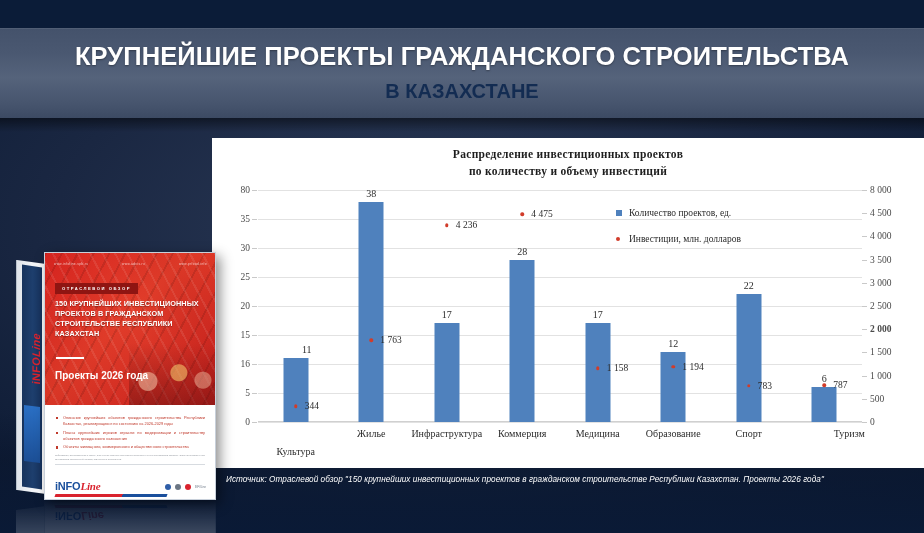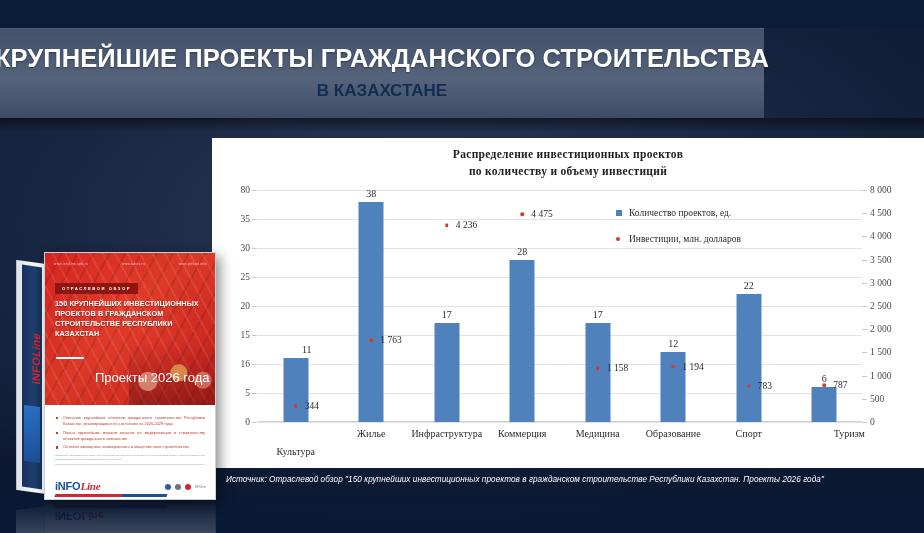--- a/index.html
+++ b/index.html
@@ -14,32 +14,32 @@
   #slide {
     position:absolute; inset:0;
     background:
       radial-gradient(ellipse 820px 420px at 46% 42%, #2b3a57 0%, #1a2742 45%, #101e38 72%, #0b1830 100%);
   }
   .top-strip {
     position:absolute; left:0; top:0; width:924px; height:28px;
     background:#0b1c38;
   }
   .banner {
-    position:absolute; left:0; top:28px; width:764px; height:90px;
+    position:absolute; left:0; top:28px; width:924px; height:90px;
     background:linear-gradient(180deg,#44526b 0%,#4a5871 28%,#55637b 55%,#46546d 85%,#3c4a63 100%);
     display:flex; flex-direction:column; align-items:center; justify-content:center;
     box-shadow:0 1px 0 rgba(255,255,255,.07) inset;
   }
   .banner-line1 {
     color:#ffffff; font-weight:bold; font-size:25.5px; letter-spacing:.1px;
     line-height:1.05; white-space:nowrap;
     text-shadow:0 1px 2px rgba(0,0,0,.35);
   }
   .banner-line2 {
-    color:#132c52; font-weight:bold; font-size:17px; line-height:1.2;
+    color:#132c52; font-weight:bold; font-size:20px; line-height:1.2;
     margin-top:9px; white-space:nowrap;
   }
   .banner-shadow {
     position:absolute; left:0; top:118px; width:924px; height:14px;
     background:linear-gradient(180deg, rgba(0,0,0,.45) 0%, rgba(0,0,0,0) 100%);
   }
   .bottom-glow {
     position:absolute; left:0; bottom:0; width:924px; height:120px;
     background:linear-gradient(180deg, rgba(11,24,48,0) 0%, rgba(9,21,44,.55) 40%, #0a1a36 100%);
   }
@@ -190,23 +190,22 @@
     position:absolute; top:46px; left:10px; right:9px;
     color:#ffffff; font-weight:bold; font-size:7.3px; line-height:1.38;
     font-family:"Liberation Sans", sans-serif; letter-spacing:.05px;
     text-shadow:0 1px 1px rgba(0,0,0,.3);
   }
   .cover-rule {
     position:absolute; top:104px; left:11px; width:28px; height:2px; background:#ffffff;
   }
   .cover-sub {
     position:absolute; top:117px; left:10px;
-    color:#ffffff; font-weight:normal; font-size:13px;
+    color:#ffffff; font-weight:bold; font-size:10px;
     font-family:"Liberation Sans", sans-serif;
-    padding-left:40px;
   }
   .cover-bottom {
     position:relative; height:96px; background:#ffffff; padding:10px 10px 0 10px;
   }
   .bullets { list-style:none; }
   .bullets li {
     position:relative; padding-left:8px; margin-bottom:3px;
     font-size:3.9px; line-height:1.5; color:#c0392b; text-align:justify;
     font-family:"Liberation Sans", sans-serif;
   }
@@ -314,21 +313,21 @@
         </div>
       <div id="ytick-right-layer">
           <div class="ytick-r" style="top: 232px;">0</div>
           <div class="tickmark-r" style="top: 232px;"></div>
           <div class="ytick-r" style="top: 208.8px;">500</div>
           <div class="tickmark-r" style="top: 208.8px;"></div>
           <div class="ytick-r" style="top: 185.6px;">1 000</div>
           <div class="tickmark-r" style="top: 185.6px;"></div>
           <div class="ytick-r" style="top: 162.4px;">1 500</div>
           <div class="tickmark-r" style="top: 162.4px;"></div>
-          <div class="ytick-r" style="top: 139.2px;">2 000</div>
+          <div class="ytick-r" style="top: 139.2px; font-weight: bold;">2 000</div>
           <div class="tickmark-r" style="top: 139.2px;"></div>
           <div class="ytick-r" style="top: 116px;">2 500</div>
           <div class="tickmark-r" style="top: 116px;"></div>
           <div class="ytick-r" style="top: 92.8px;">3 000</div>
           <div class="tickmark-r" style="top: 92.8px;"></div>
           <div class="ytick-r" style="top: 69.6px;">3 500</div>
           <div class="tickmark-r" style="top: 69.6px;"></div>
           <div class="ytick-r" style="top: 46.4px;">4 000</div>
           <div class="tickmark-r" style="top: 46.4px;"></div>
           <div class="ytick-r" style="top: 23.2px;">4 500</div>

